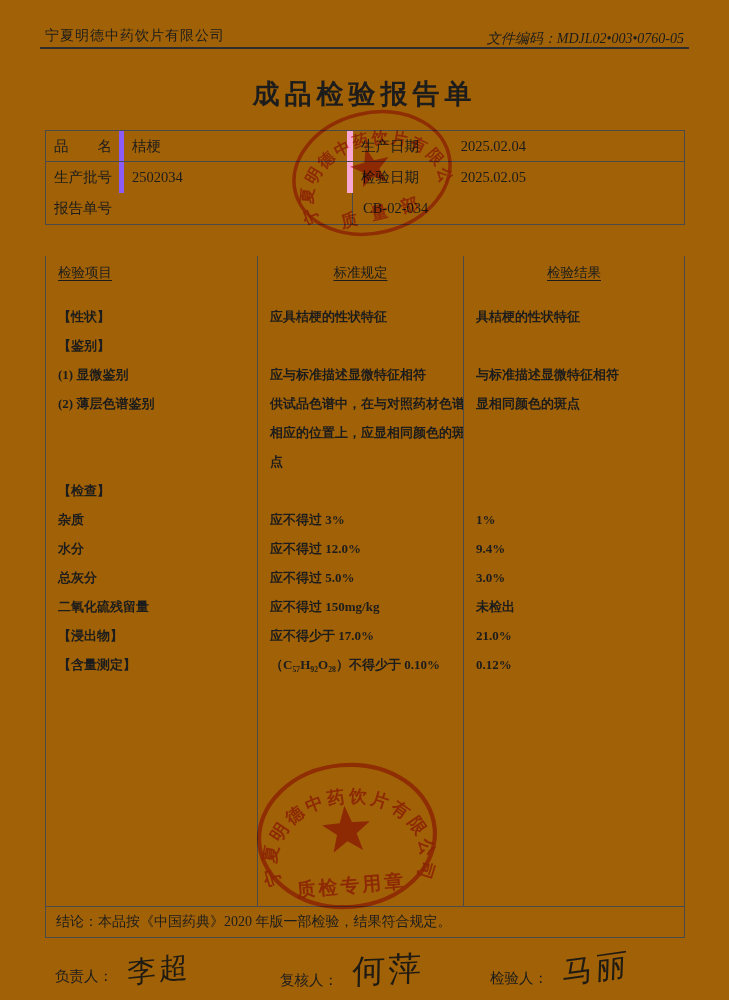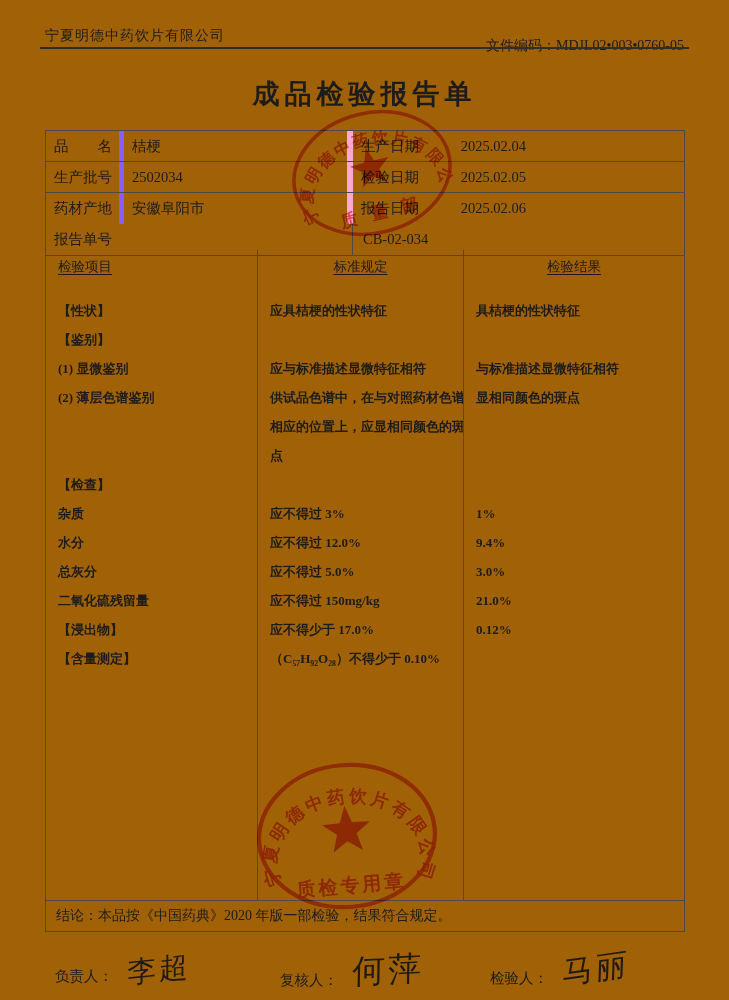--- a/index.html
+++ b/index.html
@@ -5,21 +5,21 @@
   * { margin:0; padding:0; box-sizing:border-box; }
   html,body { background:#e8e8e8; }
   .page {
     position:relative; width:729px; height:1000px; margin:0 auto;
     background:#a16207; overflow:hidden;
     font-family:"Liberation Serif", serif;
     color:#1c1c1c;
   }
   
   .hdr-company { position:absolute; left:45px; top:27px; font-size:14px; letter-spacing:1px; }
-  .hdr-code    { position:absolute; right:45px; top:37px; font-size:14px; }
+  .hdr-code    { position:absolute; right:45px; top:30px; font-size:14px;font-style:italic; }
   .hdr-rule    { position:absolute; left:40px; top:47px; width:649px; height:2px; background:#2e2e2e; }
   
   .doc-title {
     position:absolute; left:0; top:76px; width:100%;
     text-align:center; font-size:27px; font-weight:bold; letter-spacing:5px;
   }
   
   .info-table {
     position:absolute; left:45px; top:130px; width:640px;
     border:1px solid #4a4a4a; font-size:14.5px;
@@ -28,21 +28,21 @@
   .irow:last-child { border-bottom:none; }
   .cell { padding:0 8px; line-height:30px; white-space:nowrap; overflow:hidden; }
   .cell.lbl { border-right:5px solid #8b5cf6; }
   .cell.val { border-right:6px solid #f9a8d4; }
   .dlbl { display:inline-block; width:96px; }
   .irow.last { grid-template-columns:307px 1fr; }
   .irow.last .lbl2 { border-right:1px solid #4a4a4a; padding:0 8px; line-height:30px; }
   .irow.last .val2 { padding:0 10px; line-height:30px; }
   
   .test-table {
-    position:absolute; left:45px; top:250px; width:640px;
+    position:absolute; left:45px; top:256px; width:640px;
     border:1px solid #4a4a4a; border-top:none; font-size:13px;
   }
   .tbody { display:grid; grid-template-columns:212px 206px 1fr; height:650px; }
   .tcol { overflow:hidden; }
   .tcol.c1, .tcol.c2 { border-right:1px solid #4a4a4a; }
   .colhead { padding-top:8px; height:46px; font-size:13.5px; }
   .colhead.left { padding-left:12px; }
   .colhead.center { text-align:center; }
   .colhead span { text-decoration:underline; text-underline-offset:3px; }
   .lines { }
@@ -88,28 +88,20 @@
 
   <div class="irow">
     <div class="cell lbl">生产批号</div>
     <div class="cell val">2502034</div>
     <div class="cell right">
       <span class="dlbl">检验日期</span>
       <span class="dval">2025.02.05</span>
     </div>
   </div>
 
-  <div class="irow">
-    <div class="cell lbl">药材产地</div>
-    <div class="cell val">安徽阜阳市</div>
-    <div class="cell right">
-      <span class="dlbl">报告日期</span>
-      <span class="dval">2025.02.06</span>
-    </div>
-  </div>
 </div>
     <div class="irow last">
       <div class="lbl2">报告单号</div>
       <div class="val2">CB-02-034</div>
     </div>
   </div>
 
   <div class="test-table">
     <div class="tbody">
       <div class="tcol c1">
@@ -155,20 +147,21 @@
             <div class="tline">具桔梗的性状特征</div>
             <div class="tline"></div>
             <div class="tline">与标准描述显微特征相符</div>
             <div class="tline">显相同颜色的斑点</div>
             <div class="tline"></div>
             <div class="tline"></div>
             <div class="tline"></div>
             <div class="tline">1%</div>
             <div class="tline">9.4%</div>
             <div class="tline">3.0%</div>
+            <div class="tline">未检出</div>
             <div class="tline">21.0%</div>
             <div class="tline">0.12%</div>
             <div class="tline"></div>
           </div>
       </div>
     </div>
     <div class="concl">
       <b>结论：</b><span>本品按《中国药典》2020 年版一部检验，结果符合规定。</span>
     </div>
   </div>

